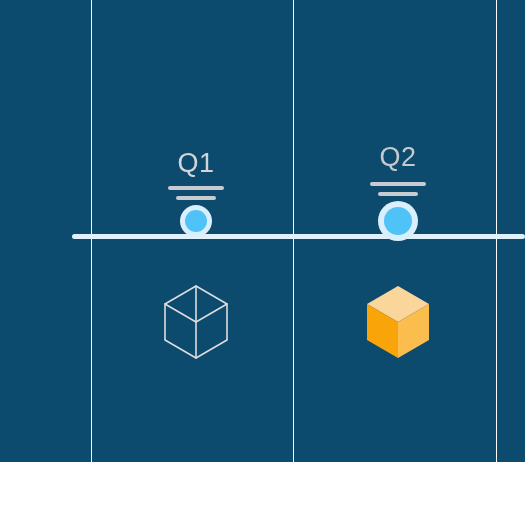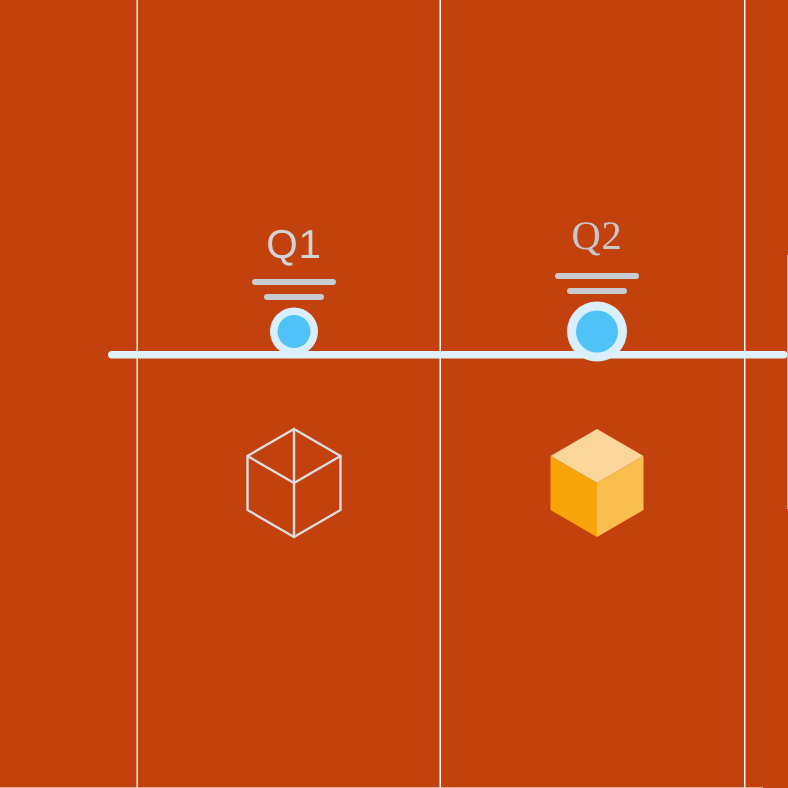--- a/index.html
+++ b/index.html
@@ -8,22 +8,22 @@
     padding: 0;
     background: #ffffff;
   }
   body {
     font-family: "Liberation Sans", sans-serif;
   }
 
   #canvas {
     position: relative;
     width: 525px;
-    height: 525px;
-    background: #c2410c;
+    height: 462px;
+    background: #0c4a6e;
     overflow: hidden;
   }
 
   
   .gridline {
     position: absolute;
     top: 0;
     width: 1px;
     height: 525px;
     background: #fafafb;
@@ -41,21 +41,21 @@
   }
 
   
   .milestone {
     position: absolute;
     top: 0;
     width: 160px;
     height: 525px;
   }
   .milestone-q1 { left: 116px; }
-  .milestone-q2 { left: 318px; font-family: Liberation Serif, serif; }
+  .milestone-q2 { left: 318px; }
 
   
   .milestone-label {
     position: absolute;
     left: 0;
     width: 160px;
     text-align: center;
     font-size: 27px;
     font-weight: 400;
     letter-spacing: 0.5px;

